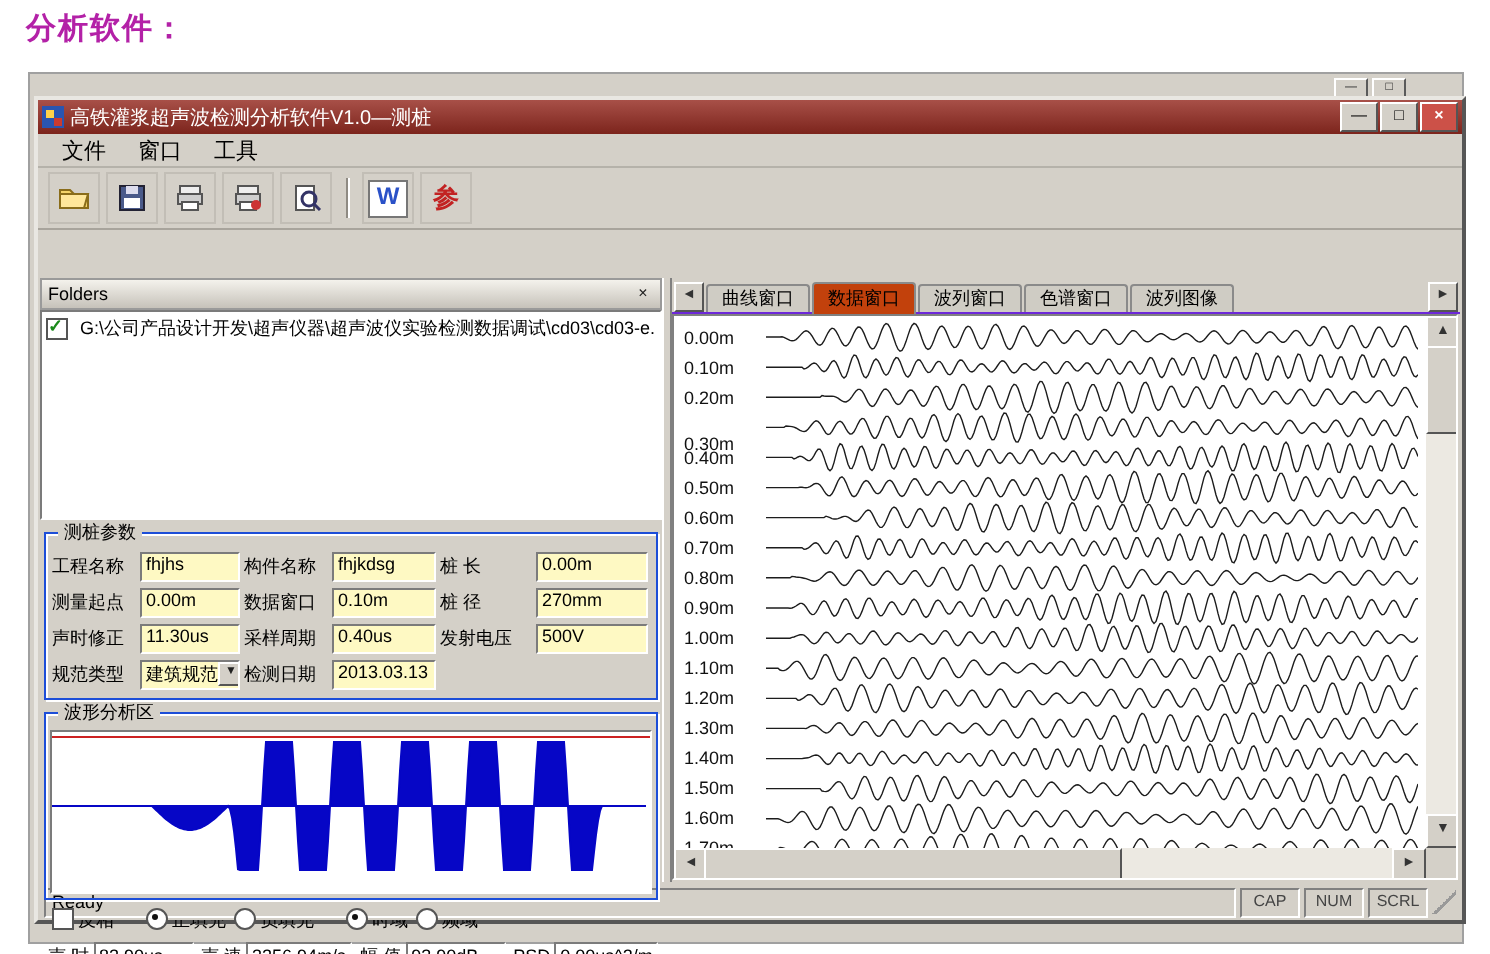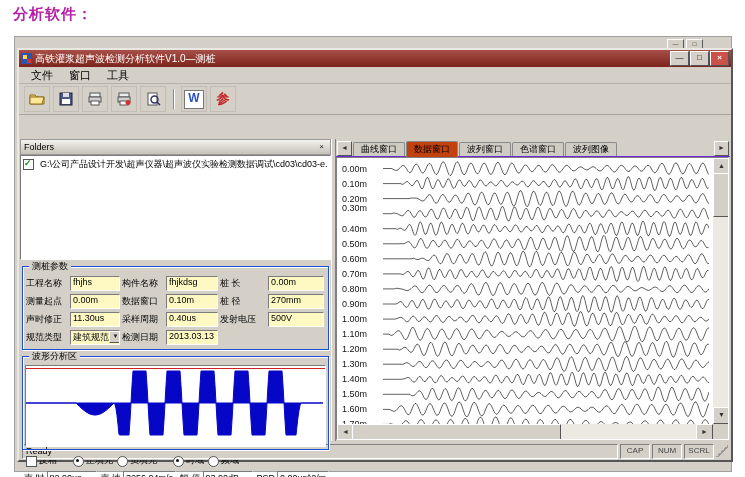--- a/index.html
+++ b/index.html
@@ -37,21 +37,21 @@
   .legend{position:absolute;top:-6px;left:6px;background:#d4d0c8;padding:0 3px;font-size:9px;line-height:11px;}
   .pgrid{display:grid;grid-template-columns:42px 50px 42px 52px 46px 56px;gap:3px 2px;padding:9px 3px 4px 3px;font-size:9px;align-items:center;}
   .plabel{white-space:nowrap;overflow:hidden;}
   .pvalue{height:13px;background:#fef9c3;border:1px solid;border-color:#7b7b7b #fff #fff #7b7b7b;font-size:9px;padding:0 2px;overflow:hidden;white-space:nowrap;display:flex;align-items:flex-start;justify-content:space-between;}
   .combo-arrow{width:11px;height:10px;flex:none;background:#d4d0c8;border:1px solid;border-color:#fff #555 #555 #fff;font-size:6px;line-height:8px;text-align:center;color:#222;}
   .wavegroup{height:92px;}
   .wave-box{position:absolute;left:2px;top:8px;right:2px;bottom:2px;background:#fff;border:1px solid;border-color:#7b7b7b #fff #fff #7b7b7b;overflow:hidden;}
   .redline{position:absolute;left:0;right:0;top:2px;height:1px;background:#cc2222;}
   
   .wave-ctrl{height:15px;flex:none;display:flex;align-items:center;gap:4px;padding:0 6px;font-size:9px;margin-top:3px;white-space:nowrap;overflow:hidden;}
-  .ctl{display:inline-flex;align-items:flex-end;gap:2px;}
+  .ctl{display:inline-flex;align-items:flex-start;gap:2px;}
   .ctl-gap{width:8px;flex:none;}
   .radio{width:9px;height:9px;border-radius:50%;background:#fff;border:1px solid #555;display:inline-block;flex:none;position:relative;}
   .radio.on::after{content:"";position:absolute;left:2px;top:2px;width:3px;height:3px;border-radius:50%;background:#111;}
   .readings{height:16px;flex:none;display:flex;align-items:center;gap:2px;padding:0 2px;font-size:9px;white-space:nowrap;overflow:hidden;margin-top:2px;}
   .rlabel{flex:none;margin-left:2px;}
   .rvalue{flex:none;height:13px;line-height:12px;background:#fff;border:1px solid;border-color:#7b7b7b #fff #fff #7b7b7b;padding:0 2px;min-width:44px;}
   
   .tabbar{height:16px;flex:none;display:flex;align-items:flex-end;gap:1px;padding:1px 1px 0 1px;border-bottom:1px solid #6d28d9;}
   .tabscroll{width:13px;height:13px;background:#d4d0c8;border:1px solid;border-color:#fff #555 #555 #fff;font-size:7px;line-height:11px;text-align:center;color:#333;flex:none;}
   .tab{height:13px;line-height:12px;padding:0 7px;font-size:9px;background:#cfccc4;border:1px solid #8a8a8a;border-bottom:none;border-radius:2px 2px 0 0;white-space:nowrap;}
@@ -281,21 +281,21 @@
               <div class="tab">波列图像</div>
             </span>
           <span class="tab-spacer"></span>
           <span class="tabscroll"><span>►</span></span>
         </div>
         <div class="rcontent">
           <div class="depth-col">
               <div class="depth-label" style="top: 2.52632px;">0.00m</div>
               <div class="depth-label" style="top: 17.5789px;">0.10m</div>
               <div class="depth-label" style="top: 32.6316px;">0.20m</div>
-              <div class="depth-label" style="top: 42px;">0.30m</div>
+              <div class="depth-label" style="top: 56px;">0.30m</div>
               <div class="depth-label" style="top: 62.7368px;">0.40m</div>
               <div class="depth-label" style="top: 77.7895px;">0.50m</div>
               <div class="depth-label" style="top: 92.8421px;">0.60m</div>
               <div class="depth-label" style="top: 107.895px;">0.70m</div>
               <div class="depth-label" style="top: 122.947px;">0.80m</div>
               <div class="depth-label" style="top: 138px;">0.90m</div>
               <div class="depth-label" style="top: 153.053px;">1.00m</div>
               <div class="depth-label" style="top: 168.105px;">1.10m</div>
               <div class="depth-label" style="top: 183.158px;">1.20m</div>
               <div class="depth-label" style="top: 198.211px;">1.30m</div>

